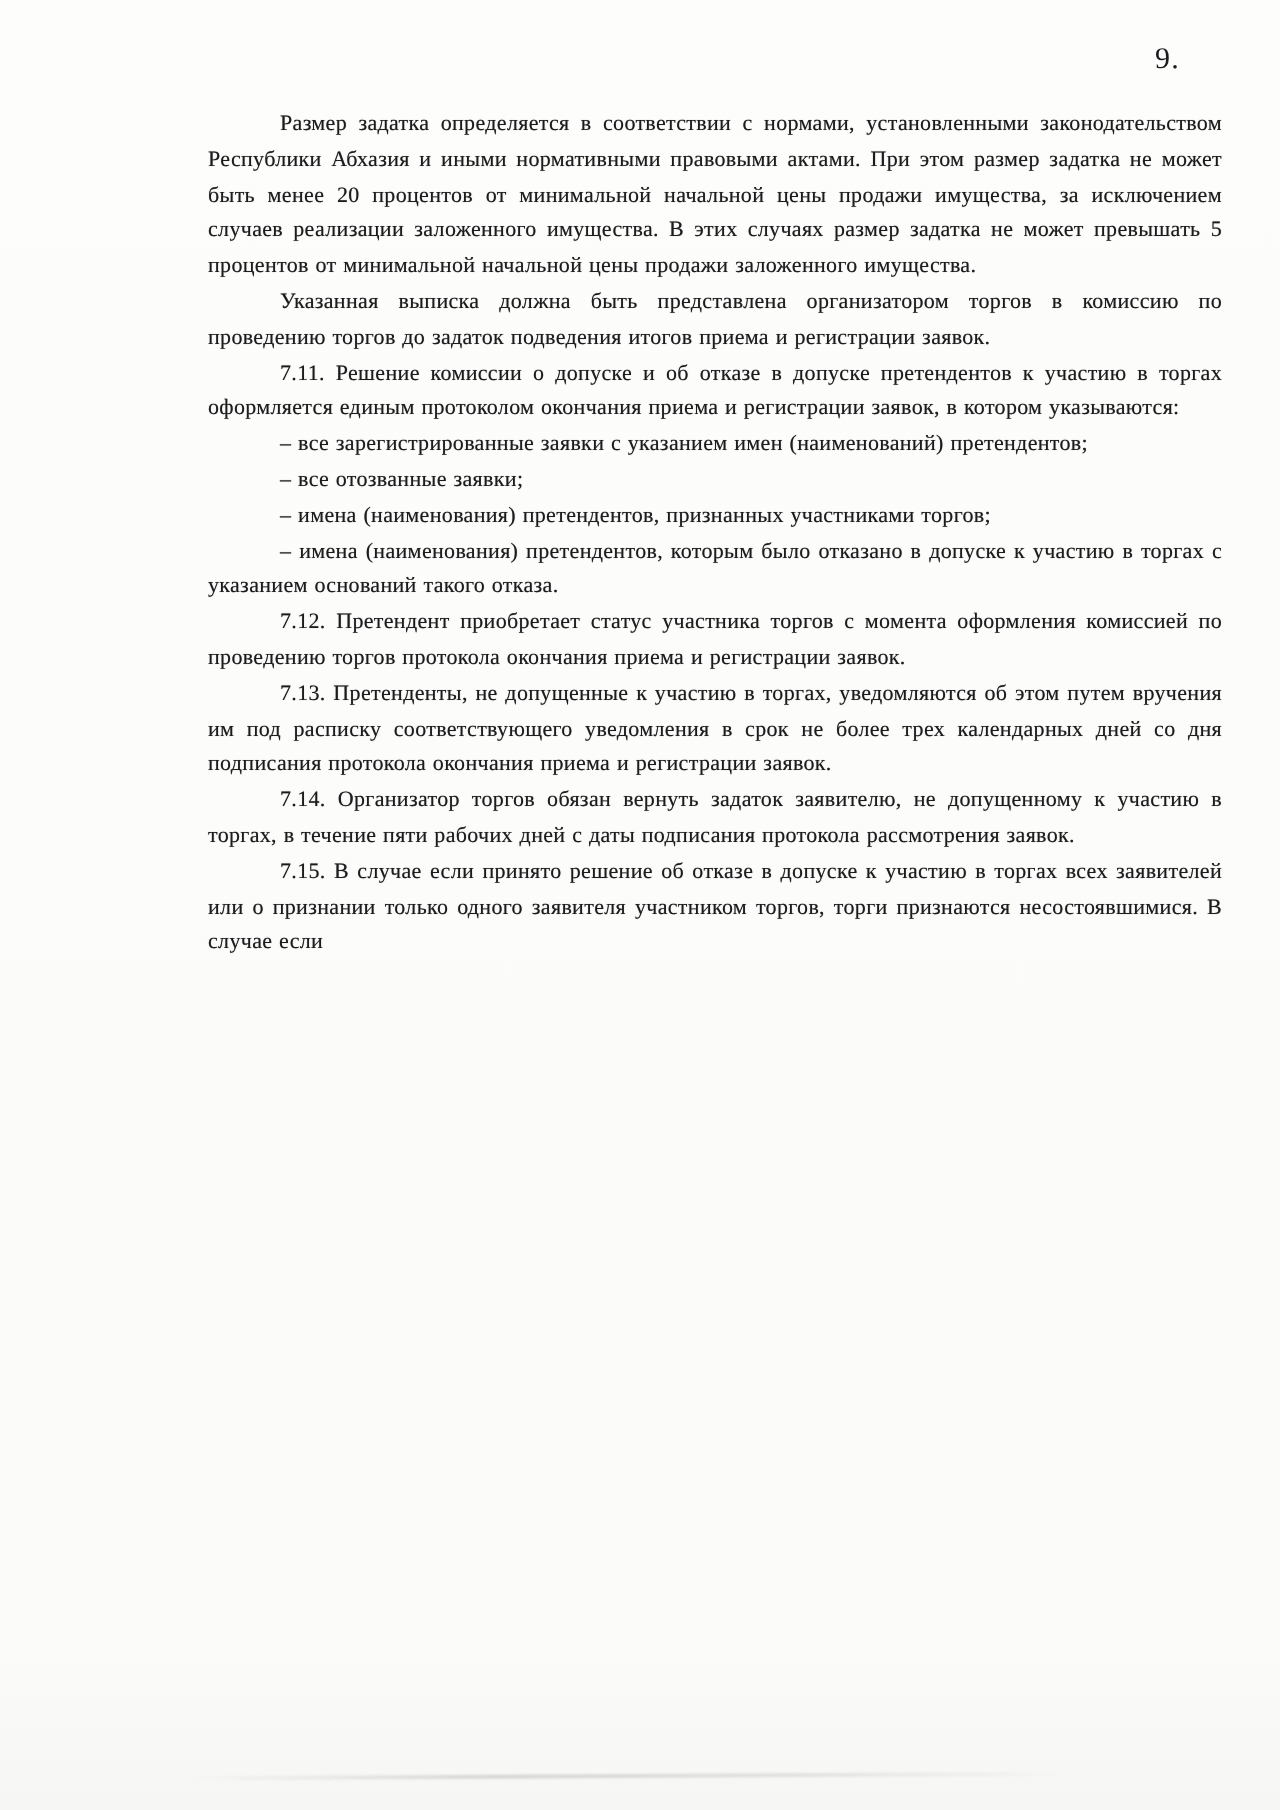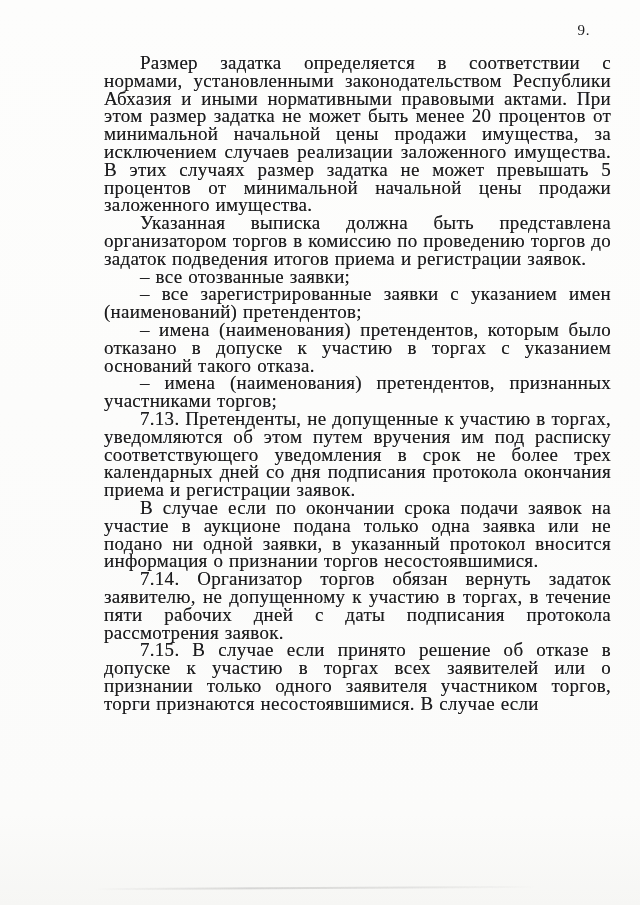--- a/index.html
+++ b/index.html
@@ -26,21 +26,21 @@
     right: 50px;
     font-size: 15px;
     letter-spacing: 0.04em;
   }
   .content {
     position: absolute;
     top: 54px;
     left: 104px;
     width: 507px;
     text-align: justify;
-    font-size: 19px;
+    font-size: 11px;
     line-height: 17.8px;
     letter-spacing: 0.015em;
     word-spacing: 0.04em;
     text-shadow: 0 0 0.4px rgba(20,20,20,0.55);
   }
   .para {
     margin: 0;
     text-indent: 36px;
   }
   .scan-artifact {
@@ -55,23 +55,24 @@
   }
 </style>
 </head>
 <body>
 
 <div class="page">
   <div class="page-number">9.</div>
   <div class="content" id="paragraphs">
       <p class="para">Размер задатка определяется в соответствии с нормами, установленными законодательством Республики Абхазия и иными нормативными правовыми актами. При этом размер задатка не может быть менее 20 процентов от минимальной начальной цены продажи имущества, за исключением случаев реализации заложенного имущества. В этих случаях размер задатка не может превышать 5 процентов от минимальной начальной цены продажи заложенного имущества.</p>
       <p class="para">Указанная выписка должна быть представлена организатором торгов в комиссию по проведению торгов до задаток подведения итогов приема и регистрации заявок.</p>
+      <p class="para">7.11. Решение комиссии о допуске и об отказе в допуске претендентов к участию в торгах оформляется единым протоколом окончания приема и регистрации заявок, в котором указываются:</p>
+      <p class="para">– все зарегистрированные заявки с указанием имен (наименований) претендентов;</p>
       <p class="para">– все отозванные заявки;</p>
-      <p class="para">– все зарегистрированные заявки с указанием имен (наименований) претендентов;</p>
+      <p class="para">– имена (наименования) претендентов, признанных участниками торгов;</p>
       <p class="para">– имена (наименования) претендентов, которым было отказано в допуске к участию в торгах с указанием оснований такого отказа.</p>
-      <p class="para">– имена (наименования) претендентов, признанных участниками торгов;</p>
+      <p class="para">7.12. Претендент приобретает статус участника торгов с момента оформления комиссией по проведению торгов протокола окончания приема и регистрации заявок.</p>
       <p class="para">7.13. Претенденты, не допущенные к участию в торгах, уведомляются об этом путем вручения им под расписку соответствующего уведомления в срок не более трех календарных дней со дня подписания протокола окончания приема и регистрации заявок.</p>
-      <p class="para">В случае если по окончании срока подачи заявок на участие в аукционе подана только одна заявка или не подано ни одной заявки, в указанный протокол вносится информация о признании торгов несостоявшимися.</p>
       <p class="para">7.14. Организатор торгов обязан вернуть задаток заявителю, не допущенному к участию в торгах, в течение пяти рабочих дней с даты подписания протокола рассмотрения заявок.</p>
       <p class="para">7.15. В случае если принято решение об отказе в допуске к участию в торгах всех заявителей или о признании только одного заявителя участником торгов, торги признаются несостоявшимися. В случае если</p>
     </div>
   <div class="scan-artifact"></div>
 </div>
 
 </body></html>

